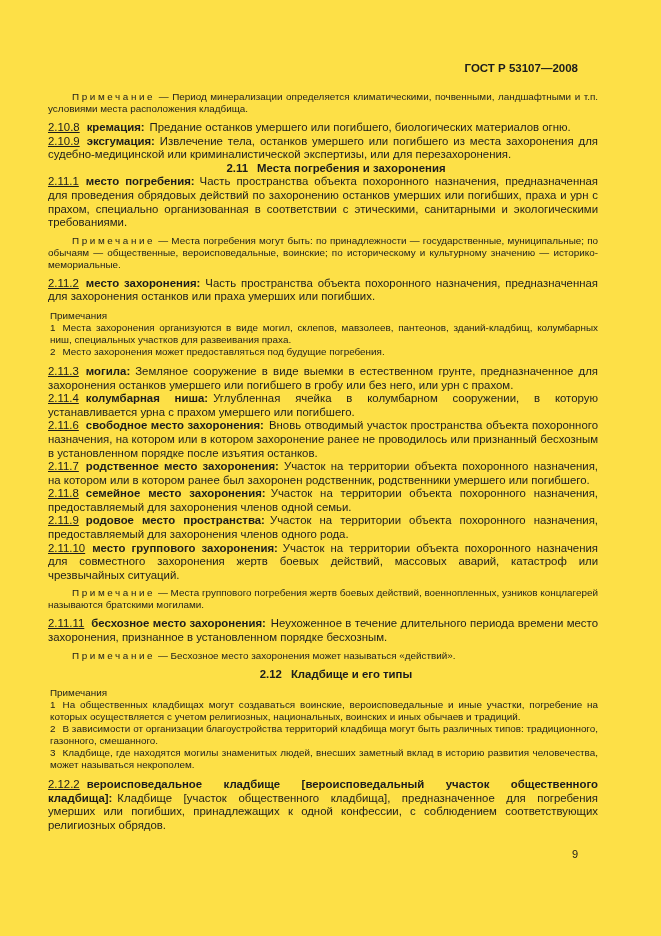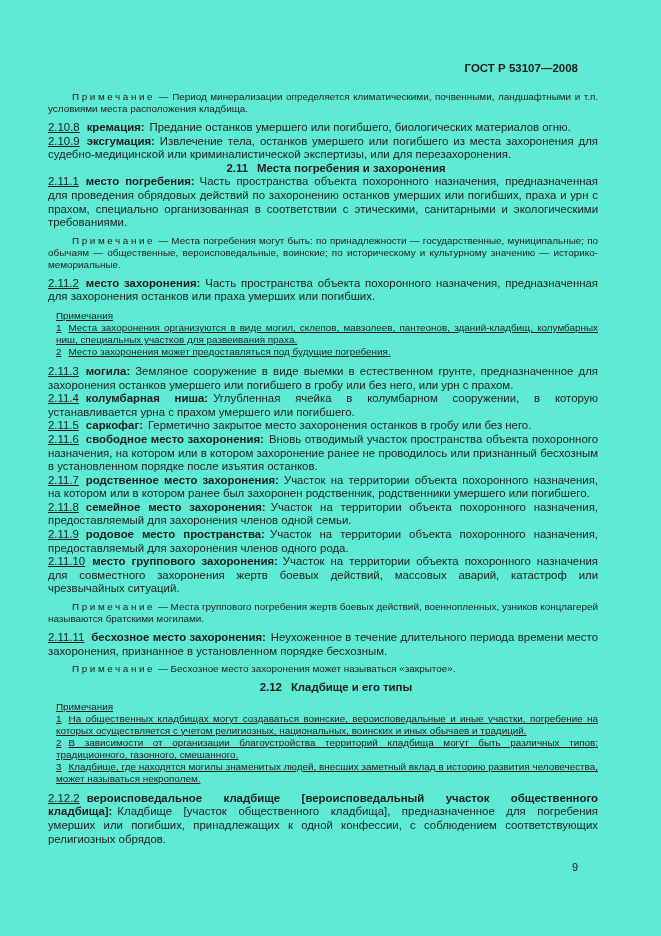--- a/index.html
+++ b/index.html
@@ -1,20 +1,20 @@
 <!DOCTYPE html>
 <html><head>
 <meta charset="utf-8">
 <style>
   html,body{margin:0;padding:0;background:#e8e8e8;}
   .page{
     position:relative;
     width:661px;height:936px;
     margin:0 auto;
-    background:#5eead4;
+    background:#fde047;
     box-sizing:border-box;
     padding:62px 63px 0 48px;
     font-family:"Liberation Sans","DejaVu Sans",sans-serif;
     color:#1c1c1c;
     overflow:hidden;
   }
   .header{
     text-align:right;
     padding-right:20px;
     font-weight:bold;
@@ -29,21 +29,21 @@
   .subheading{
     font-weight:bold;
     font-size:11.4px;
     line-height:13.6px;
     text-indent:26px;
     text-align:center;
   }
   .subheading .hnum{margin-right:9px;}
   .note{font-size:9.9px;line-height:12px;}
   .note-paragraph{margin:5px 0 6px 0;}
-  .notes-block{margin:6px 0 7px 8px;text-decoration:underline;}
+  .notes-block{margin:6px 0 7px 2px;}
   .note-label{letter-spacing:2.6px;padding-left:24px;}
   .note-item .inum{margin-right:7px;}
   .footer{
     text-align:right;
     padding-right:20px;
     font-size:11px;
     margin-top:15px;
   }
 </style>
 </head>
@@ -62,29 +62,28 @@
       <p class="para"><span class="num">2.11.1</span><b class="term-name">место погребения:</b><span class="def">Часть пространства объекта похоронного назначения, предназначенная для проведения обрядовых действий по захоронению останков умерших или погибших, праха и урн с прахом, специально организованная в соответствии с этическими, санитарными и экологическими требованиями.</span></p>
       <p class="note note-paragraph"><span class="note-label">Примечание</span><span class="note-text"> — Места погребения могут быть: по принадлежности — государственные, муниципальные; по обычаям — общественные, вероисповедальные, воинские; по историческому и культурному значению — историко-мемориальные.</span></p>
       <p class="para"><span class="num">2.11.2</span><b class="term-name">место захоронения:</b><span class="def">Часть пространства объекта похоронного назначения, предназначенная для захоронения останков или праха умерших или погибших.</span></p>
       <div class="notes-block">
         <p class="note">Примечания</p>
         <p class="note note-item"><span class="inum">1</span><span class="itext">Места захоронения организуются в виде могил, склепов, мавзолеев, пантеонов, зданий-кладбищ, колумбарных ниш, специальных участков для развеивания праха.</span></p>
         <p class="note note-item"><span class="inum">2</span><span class="itext">Место захоронения может предоставляться под будущие погребения.</span></p>
       </div>
       <p class="para"><span class="num">2.11.3</span><b class="term-name">могила:</b><span class="def">Земляное сооружение в виде выемки в естественном грунте, предназначенное для захоронения останков умершего или погибшего в гробу или без него, или урн с прахом.</span></p>
       <p class="para"><span class="num">2.11.4</span><b class="term-name">колумбарная ниша:</b><span class="def">Углубленная ячейка в колумбарном сооружении, в которую устанавливается урна с прахом умершего или погибшего.</span></p>
-      <p class="para"><span class="num">2.11.5</span><b class="term-name">саркофаг:</b><span class="def">Герметично закрытое место захоронения останков в гробу или без него.</span></p>
       <p class="para"><span class="num">2.11.6</span><b class="term-name">свободное место захоронения:</b><span class="def">Вновь отводимый участок пространства объекта похоронного назначения, на котором или в котором захоронение ранее не проводилось или признанный бесхозным в установленном порядке после изъятия останков.</span></p>
       <p class="para"><span class="num">2.11.7</span><b class="term-name">родственное место захоронения:</b><span class="def">Участок на территории объекта похоронного назначения, на котором или в котором ранее был захоронен родственник, родственники умершего или погибшего.</span></p>
       <p class="para"><span class="num">2.11.8</span><b class="term-name">семейное место захоронения:</b><span class="def">Участок на территории объекта похоронного назначения, предоставляемый для захоронения членов одной семьи.</span></p>
       <p class="para"><span class="num">2.11.9</span><b class="term-name">родовое место пространства:</b><span class="def">Участок на территории объекта похоронного назначения, предоставляемый для захоронения членов одного рода.</span></p>
       <p class="para"><span class="num">2.11.10</span><b class="term-name">место группового захоронения:</b><span class="def">Участок на территории объекта похоронного назначения для совместного захоронения жертв боевых действий, массовых аварий, катастроф или чрезвычайных ситуаций.</span></p>
       <p class="note note-paragraph"><span class="note-label">Примечание</span><span class="note-text"> — Места группового погребения жертв боевых действий, военнопленных, узников концлагерей называются братскими могилами.</span></p>
       <p class="para"><span class="num">2.11.11</span><b class="term-name">бесхозное место захоронения:</b><span class="def">Неухоженное в течение длительного периода времени место захоронения, признанное в установленном порядке бесхозным.</span></p>
-      <p class="note note-paragraph"><span class="note-label">Примечание</span><span class="note-text"> — Бесхозное место захоронения может называться «закрытое».</span></p>
+      <p class="note note-paragraph"><span class="note-label">Примечание</span><span class="note-text"> — Бесхозное место захоронения может называться «действий».</span></p>
       <p class="subheading"><span class="hnum">2.12</span><span class="htext">Кладбище и его типы</span></p>
       <div class="notes-block">
         <p class="note">Примечания</p>
         <p class="note note-item"><span class="inum">1</span><span class="itext">На общественных кладбищах могут создаваться воинские, вероисповедальные и иные участки, погребение на которых осуществляется с учетом религиозных, национальных, воинских и иных обычаев и традиций.</span></p>
         <p class="note note-item"><span class="inum">2</span><span class="itext">В зависимости от организации благоустройства территорий кладбища могут быть различных типов: традиционного, газонного, смешанного.</span></p>
         <p class="note note-item"><span class="inum">3</span><span class="itext">Кладбище, где находятся могилы знаменитых людей, внесших заметный вклад в историю развития человечества, может называться некрополем.</span></p>
       </div>
       <p class="para"><span class="num">2.12.2</span><b class="term-name">вероисповедальное кладбище [вероисповедальный участок общественного кладбища]:</b><span class="def">Кладбище [участок общественного кладбища], предназначенное для погребения умерших или погибших, принадлежащих к одной конфессии, с соблюдением соответствующих религиозных обрядов.</span></p>
     </div>
 

